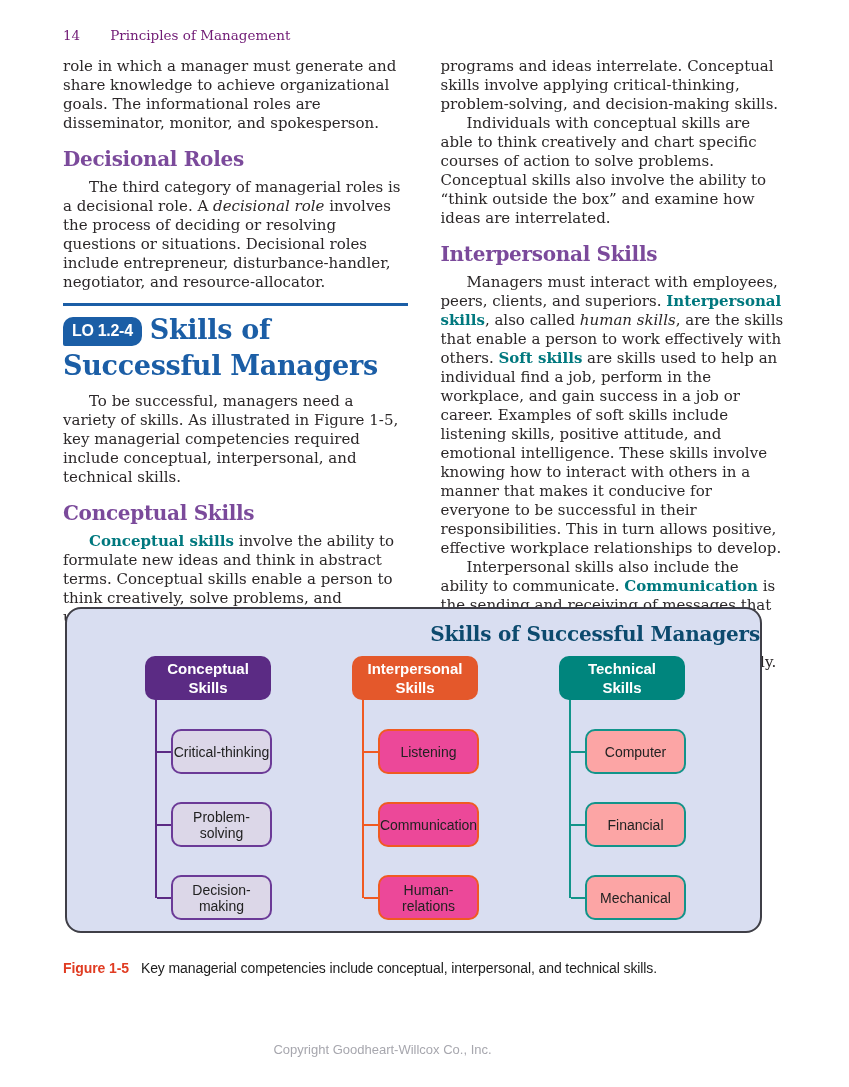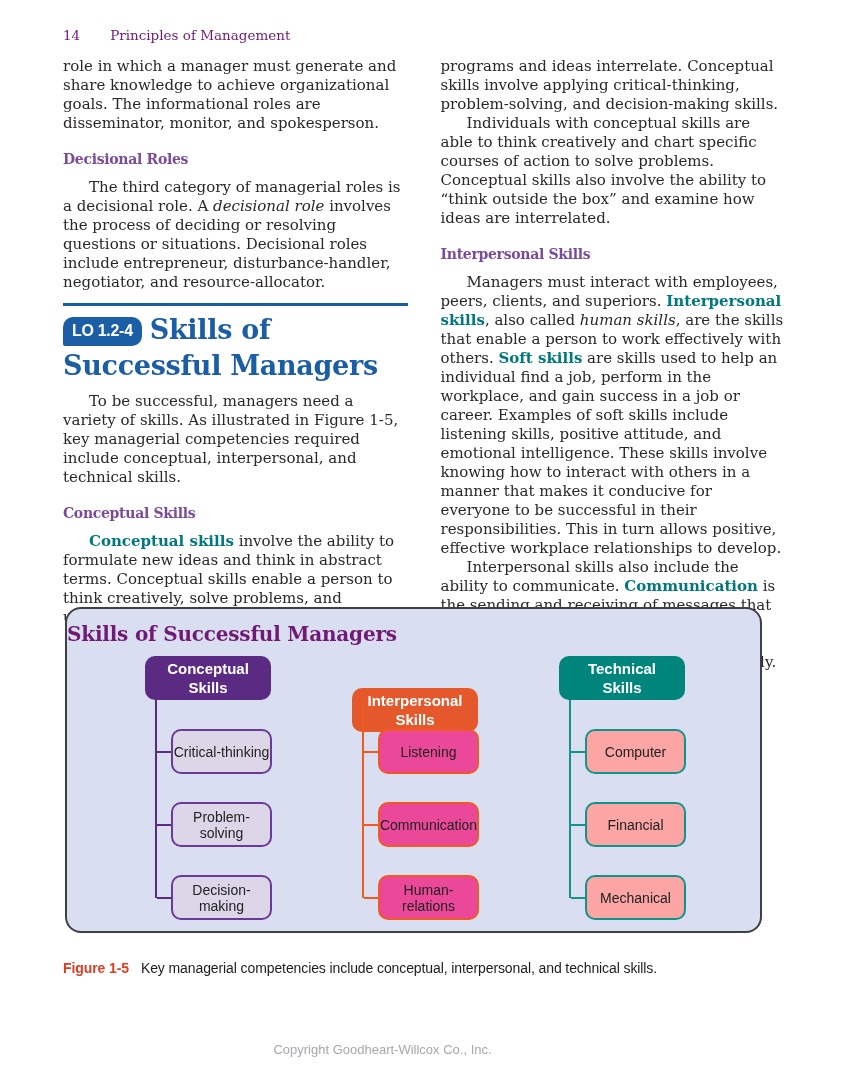--- a/index.html
+++ b/index.html
@@ -10,35 +10,35 @@
   .running-head{position:absolute;top:27px;left:63px;font-size:13.5px;color:#701a75;}
   .running-head .pgnum{display:inline-block;margin-right:30px;}
 
   
   .cols{position:absolute;top:57px;left:63px;width:722px;display:flex;gap:33px;}
   .col{width:353px;font-size:15px;line-height:19px;text-align:left;}
   .col p{margin:0;}
   .col p.indent{text-indent:26px;}
   .term{color:#00787e;font-weight:bold;}
   .em{font-style:italic;}
-  h2.sect{font-family:"DejaVu Serif",serif;font-weight:bold;color:#7b4a9b;font-size:14px;line-height:26px;margin:13px 0 6px 0;letter-spacing:-0.3px;}
+  h2.sect{font-family:"DejaVu Serif",serif;font-weight:bold;color:#7b4a9b;font-size:20px;line-height:26px;margin:13px 0 6px 0;letter-spacing:-0.3px;}
   .lo-block{margin-top:11px;border-top:3px solid #1b5ea6;padding-top:7px;margin-bottom:9px;}
   .lo-heading{color:#1b5ea6;font-weight:bold;font-size:27px;line-height:34px;letter-spacing:-0.3px;}
   .lo-badge{display:inline-block;background:#1b5ea6;color:#ffffff;font-family:"Liberation Sans",sans-serif;font-weight:bold;font-size:16px;line-height:16px;padding:6px 9px 7px 9px;border-radius:10px 10px 10px 2px;margin-right:8px;position:relative;top:-3px;}
 
   
   .figure{position:absolute;left:65px;top:607px;width:693px;height:322px;background:#d9def1;border:2px solid #3f3f47;border-radius:16px;}
-  .figure-title{position:absolute;top:13px;left:0;width:100%;text-align:left;font-family:"DejaVu Serif",serif;font-weight:bold;font-size:20px;color:#701a75;letter-spacing:-0.2px;}
+  .figure-title{position:absolute;top:13px;left:0;width:100%;text-align:right;font-family:"DejaVu Serif",serif;font-weight:bold;font-size:20px;color:#0c4a6e;letter-spacing:-0.2px;}
   .fig-col{position:absolute;top:47px;width:126px;height:260px;}
   .fig-col.c0{left:78px;}
   .fig-col.c1{left:285px;}
   .fig-col.c2{left:492px;}
   .fig-head{position:absolute;top:0;left:0;width:126px;height:44px;border-radius:10px;color:#fff;font-family:"Liberation Sans",sans-serif;font-weight:bold;font-size:15px;line-height:19px;text-align:center;display:flex;align-items:center;justify-content:center;}
   .c0 .fig-head{background:#5b2b84;}
-  .c1 .fig-head{background:#e4582b;margin-top:32px;}
+  .c1 .fig-head{background:#e4582b;}
   .c2 .fig-head{background:#00857d;}
   .vline{position:absolute;left:10px;top:44px;width:2px;height:198px;}
   .c0 .vline{background:#5b2b84;}
   .c1 .vline{background:#f05a22;}
   .c2 .vline{background:#12948a;}
   .stub{position:absolute;left:12px;width:14px;height:2px;}
   .stub.r0{top:95px;}.stub.r1{top:168px;}.stub.r2{top:241px;}
   .c0 .stub{background:#5b2b84;}
   .c1 .stub{background:#f05a22;}
   .c2 .stub{background:#12948a;}

